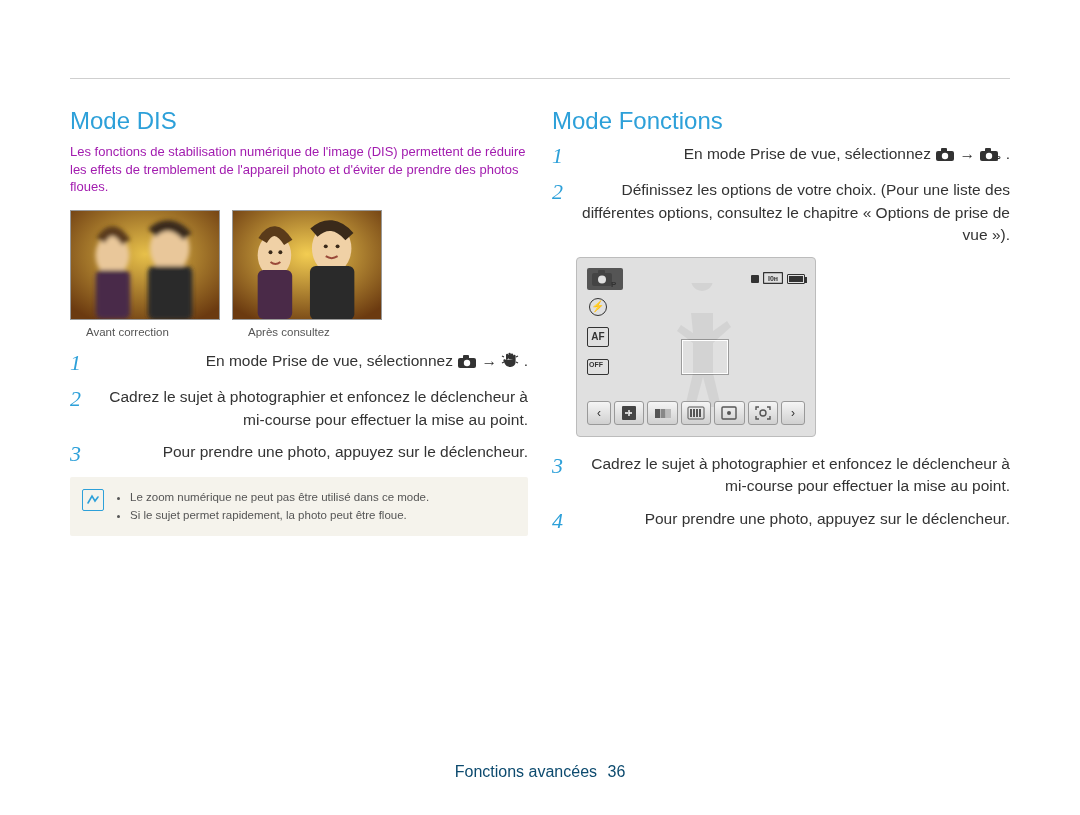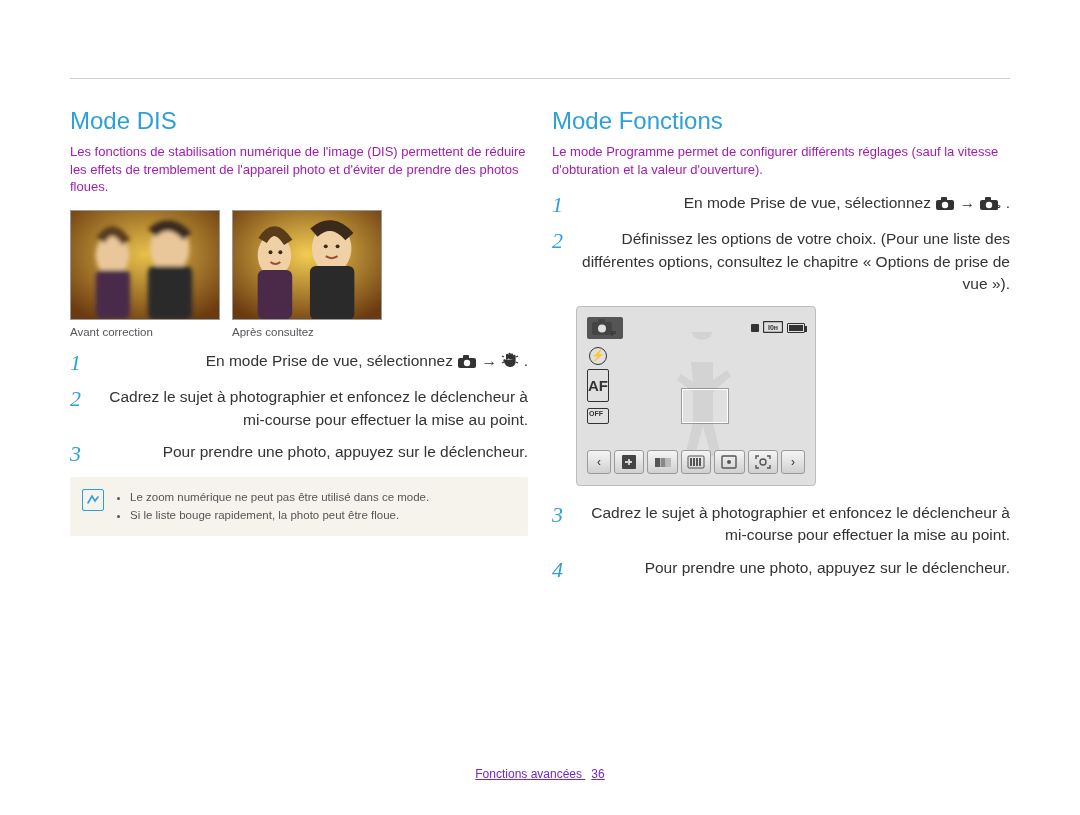--- a/index.html
+++ b/index.html
@@ -17,21 +17,21 @@
   .col { width: 470px; }
   h2.section-title { color: #2da0d9; font-size: 24px; font-weight: 400; margin-bottom: 8px; }
   .intro { font-size: 13px; line-height: 1.35; color: #a21caf; margin-bottom: 14px; }
 
   .photo-row { display: flex; gap: 12px; margin-bottom: 6px; }
   .photo {
     width: 150px; height: 110px; border: 1px solid #999; overflow: hidden; position: relative;
   }
   .photo svg { width: 100%; height: 100%; display: block; }
   .captions { display: flex; gap: 12px; font-size: 11.5px; color: #555; margin-bottom: 12px; }
-  .captions span:first-child { width: 150px; }
+  .captions span:first-child { width: 150px; margin-left: 16px; }
 
   ol.steps { list-style: none; counter-reset: step; }
   ol.steps > li { display: flex; gap: 10px; margin-bottom: 10px; font-size: 15.5px; line-height: 1.45; color: #333; }
   ol.steps > li .num { color: #2da0d9; font-size: 22px; font-style: italic; font-family: Georgia, 'Times New Roman', serif; font-weight: 400; min-width: 18px; line-height: 1.2; }
   ol.steps > li .txt { flex: 1; text-align: right; }
   .icon-inline { display: inline-block; vertical-align: -3px; }
 
   .note-box {
     background: #f5f3ec; border-radius: 2px; padding: 12px 16px 12px 46px;
     position: relative; margin-top: 8px;
@@ -52,29 +52,29 @@
   .top-row { position: absolute; top: 0; left: 0; right: 0; display: flex; justify-content: space-between; align-items: center; }
   .top-row .mode-badge { background:#555; color:#fff; font-size:10px; font-weight:bold; padding:2px 5px; border-radius:2px; position:relative; }
   .top-row .right-icons { display:flex; gap:4px; align-items:center; }
   .batt { width:18px; height:10px; border:1.5px solid #333; border-radius:1px; position:relative; }
   .batt:after { content:""; position:absolute; right:-3px; top:2px; width:2px; height:6px; background:#333; }
   .batt .fill { position:absolute; inset:1px; background:#333; }
   .dot-sq { width:8px; height:8px; background:#333; border-radius:1px; }
   .side-icons { position:absolute; left:0; top:28px; display:flex; flex-direction:column; gap:8px; }
   .side-icons .sicon { width:22px; height:22px; background:#fff0; display:flex; align-items:center; justify-content:center; }
   .flash-circ { width:18px; height:18px; border:1.5px solid #333; border-radius:50%; display:flex; align-items:center; justify-content:center; font-size:11px; }
-  .af-box { width:22px; height:33px; border:1.5px solid #333; color:#333; font-size:15px; font-weight:bold; display:flex; align-items:center; justify-content:center; border-radius:2px; }
+  .af-box { width:22px; height:20px; border:1.5px solid #333; color:#333; font-size:10px; font-weight:bold; display:flex; align-items:center; justify-content:center; border-radius:2px; }
   .off-box { width:22px; height:16px; border:1.5px solid #333; color:#333; font-size:7px; font-weight:bold; display:flex; align-items:flex-start; justify-content:flex-start; padding:1px; border-radius:2px; position:relative; }
   .silhouette { position:absolute; left:80px; top:15px; width:70px; height:130px; opacity:0.35; }
   .focus-rect { position:absolute; left:95px; top:72px; width:46px; height:34px; border:1.5px solid #fff; box-shadow:0 0 0 1px rgba(0,0,0,0.3); }
   .bottom-bar { position:absolute; bottom:0; left:0; right:0; height:26px; display:flex; gap:3px; align-items:center; }
   .bbtn { flex:1; height:24px; background: linear-gradient(#f5f5f5,#d0d0d0); border:1px solid #999; border-radius:3px; display:flex; align-items:center; justify-content:center; font-size:12px; color:#333; }
   .arrow-btn { flex:0 0 24px; }
 
-  .footer { position: absolute; bottom: 34px; left: 0; right: 0; text-align: center; font-size: 12px; color: #6d28d9; text-decoration: underline; }
+  .footer { position: absolute; bottom: 34px; left: 0; right: 0; text-align: center; font-size: 16px; color: #0c4a6e; }
   .footer .pnum { margin-left: 6px; }
 </style>
 </head>
 <body>
 
 <div class="page">
 
   <hr class="chapter-rule">
 
   <div class="columns">
@@ -168,28 +168,27 @@
       </ol>
 
       <div class="note-box">
         <div class="note-icon">
           <svg width="14" height="14" viewBox="0 0 14 14">
               <path d="M2 10 L6 3 L9 8 L12 4" stroke="#2da0d9" stroke-width="1.6" fill="none" stroke-linecap="round"></path>
             </svg>
         </div>
         <ul>
           <li>Le zoom numérique ne peut pas être utilisé dans ce mode.</li>
-          <li>Si le liste bouge rapidement, la photo peut être floue.</li>
+          <li>Si le sujet permet rapidement, la photo peut être floue.</li>
         </ul>
       </div>
     </div>
 
     <div class="col">
       <h2 class="section-title">Mode Fonctions</h2>
-      <p class="intro">Le mode Programme permet de configurer différents réglages (sauf la vitesse d'obturation et la valeur d'ouverture).</p>
 
       <ol class="steps">
         <li>
           <span class="num">1</span>
           <span class="txt">
             <span>En mode Prise de vue, sélectionnez </span>
             <span class="icon-inline">
               <svg width="20" height="14" viewBox="0 0 20 14">
                   <rect x="1" y="3" width="18" height="10" rx="2" fill="#333"></rect>
                   <rect x="6" y="0" width="6" height="4" rx="1" fill="#333"></rect>

